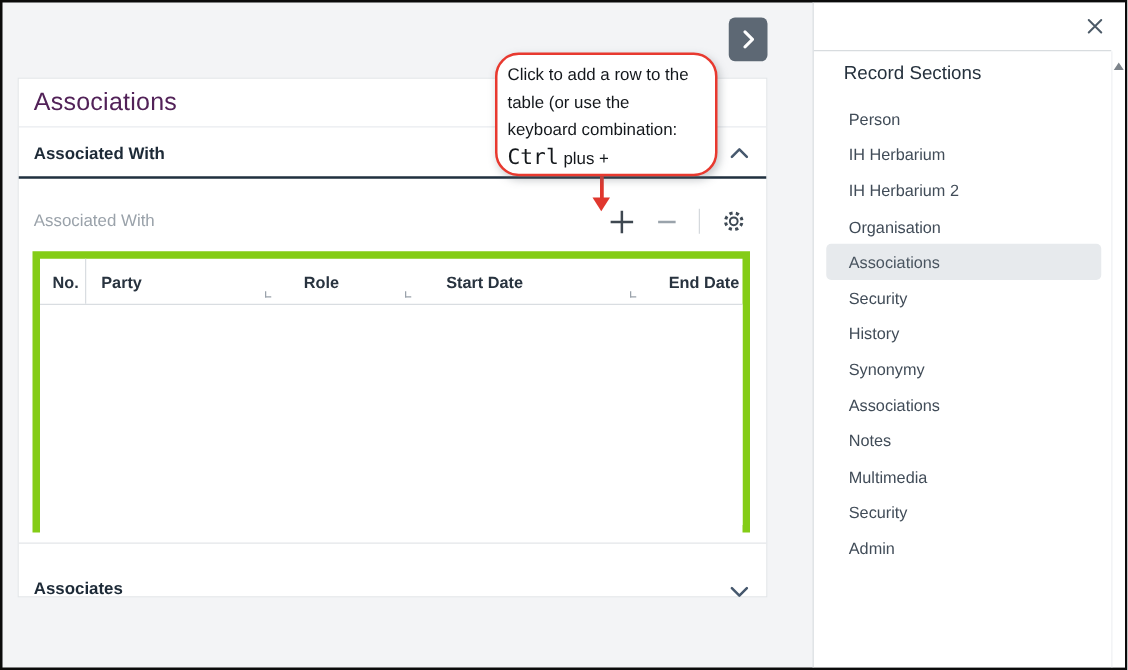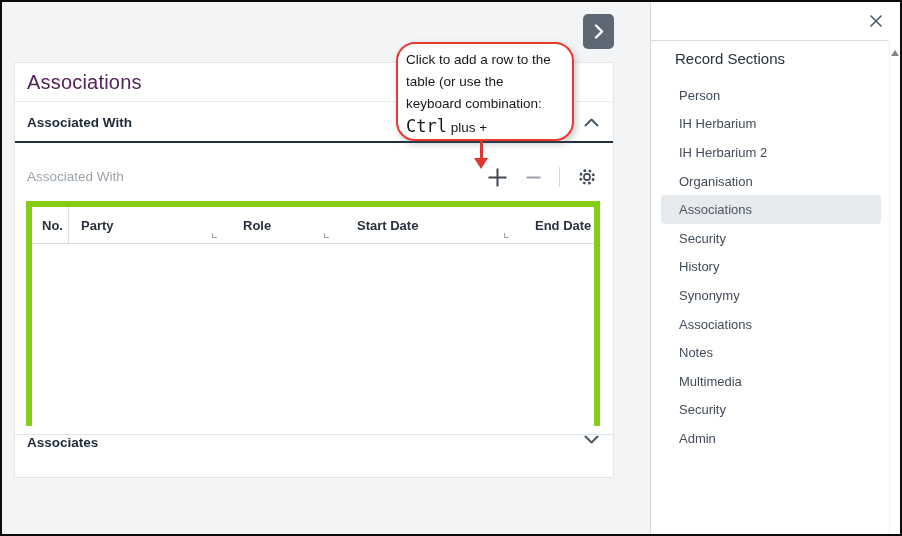--- a/index.html
+++ b/index.html
@@ -68,21 +68,21 @@
   .cell.c-end   { padding-left:24px; }
   .corner-mark {
     position:absolute; right:2px; bottom:5px; width:5px; height:5px;
     border-left:1px solid #9aa2ab; border-bottom:1px solid #9aa2ab;
   }
   .grid-body { height:187px; background:#fff; }
 
   .section-footer {
     position:absolute; left:0; top:371px; right:0; height:44px;
     border-top:1px solid #e3e6e9;
-    display:flex; align-items:flex-start; justify-content:space-between; padding:0 14px 0 12px;
+    display:flex; align-items:flex-end; justify-content:space-between; padding:0 14px 0 12px;
     cursor:pointer;
   }
   .section-footer .label { font-size:13.5px; font-weight:bold; color:#1d2a37; }
 
   
   .tooltip {
     position:absolute; left:394px; top:40px; width:178px; height:99px;
     background:#fff; border:2px solid #e8392f; border-radius:19px;
     padding:5px 6px 0 8px; box-shadow:2px 3px 7px rgba(90,98,106,0.35);
     z-index:5;

